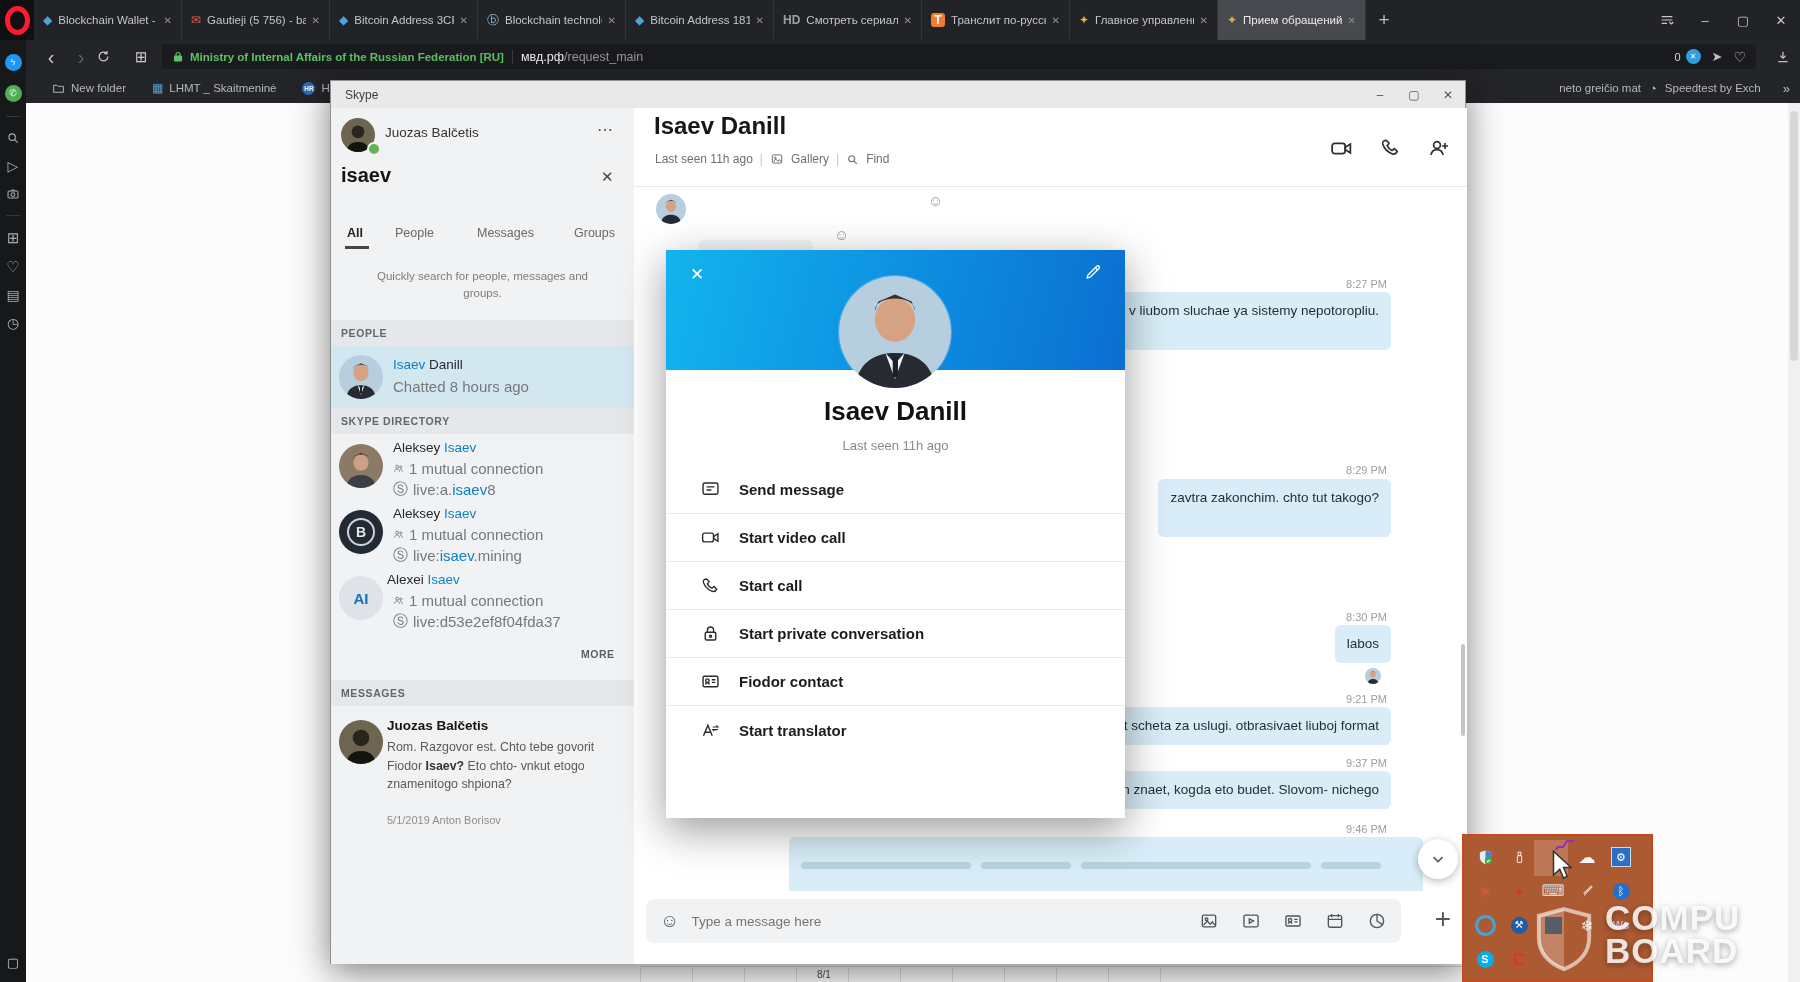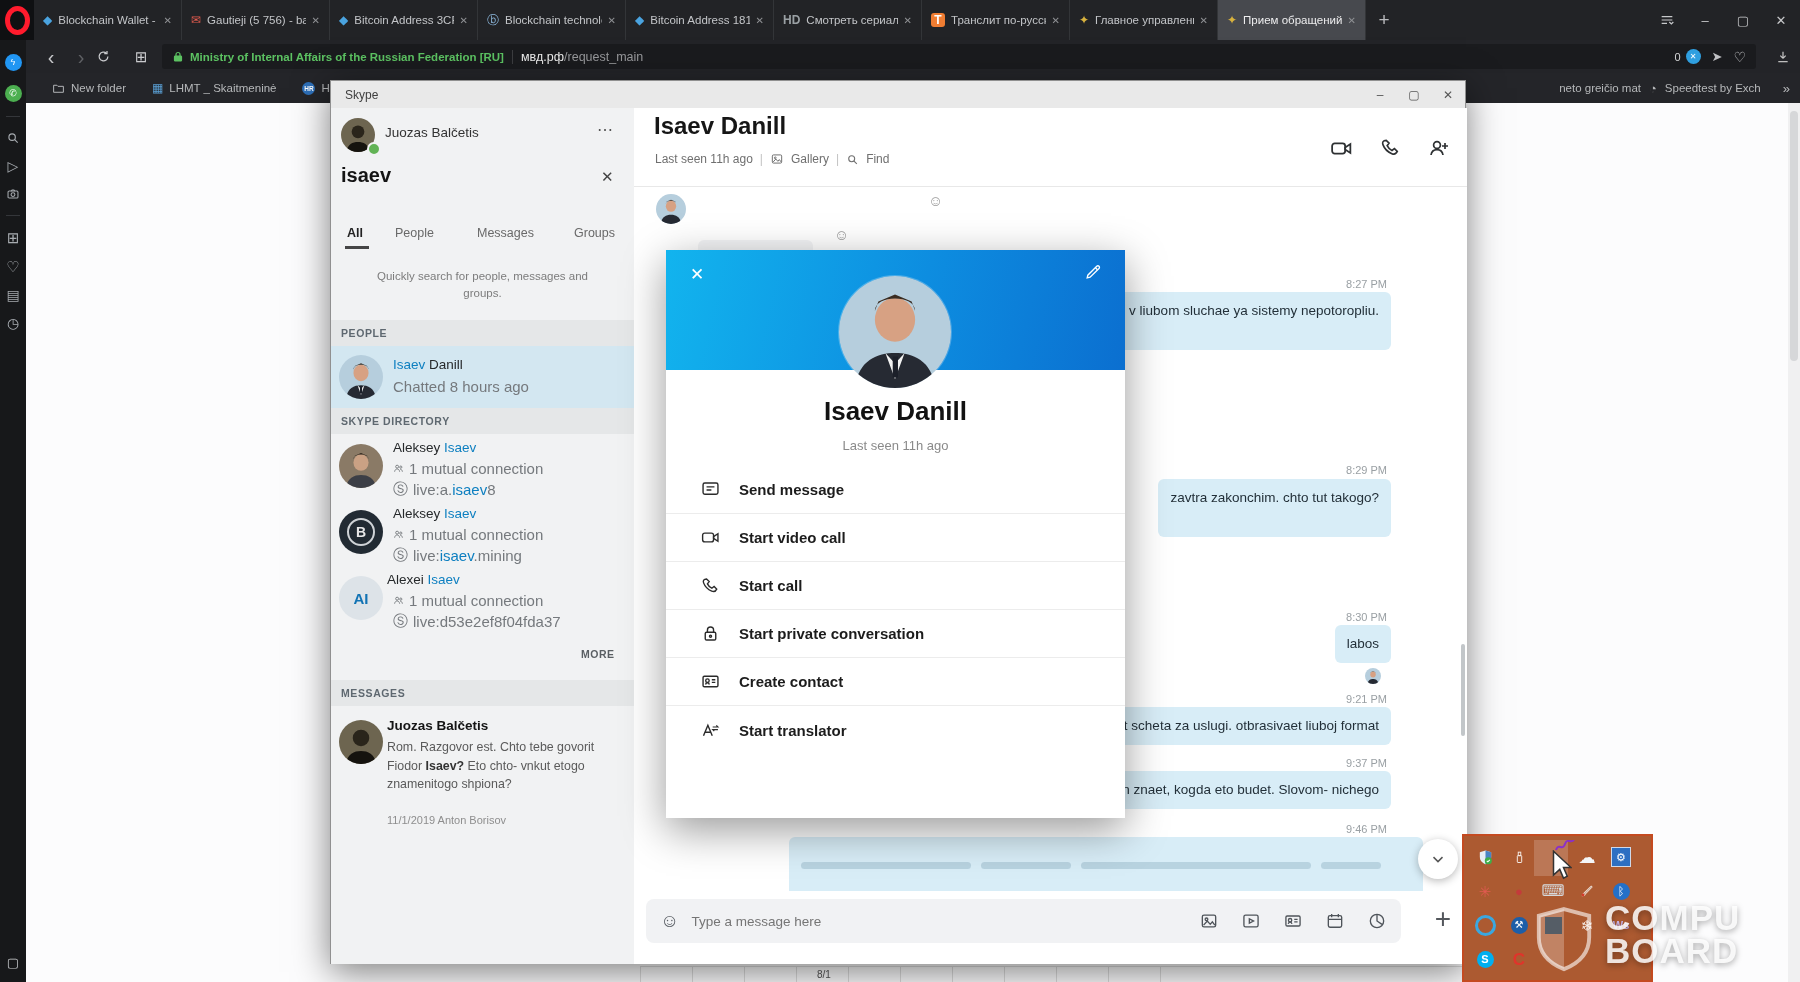--- a/index.html
+++ b/index.html
@@ -405,21 +405,21 @@
 
       <div class="avwrap" style="left:8px;top:612px;width:44px;height:44px">
         <svg viewBox="0 0 64 64" width="44" height="44">
             <rect width="64" height="64" fill="#6d6550"></rect>
             <circle cx="32" cy="26" r="12" fill="#2a251b"></circle>
             <path d="M10 64c2-15 12-19 22-19s20 4 22 19z" fill="#15130e"></path>
           </svg>
       </div>
       <div class="abs" style="left:56px;top:610px;font-size:13.5px;font-weight:bold;color:#141414">Juozas Balčetis</div>
       <div class="abs" style="left:56px;right:16px;top:630px;font-size:12.4px;color:#5a5a5a;line-height:1.5"><span>Rom. Razgovor est.  Chto tebe govorit Fiodor </span><span style="font-weight:bold;color:#333">Isaev?</span><span>  Eto chto- vnkut etogo znamenitogo shpiona?</span></div>
-      <div class="abs" style="left:56px;top:706px;font-size:11px;color:#8e8e8e">11/1/2019 Anton Borisov</div>
+      <div class="abs" style="left:56px;top:706px;font-size:11px;color:#8e8e8e">5/1/2019 Anton Borisov</div>
     </div>
 
     <div id="sk-chat">
       <div id="chat-title">Isaev Danill</div>
       <div id="chat-sub">
         <span>Last seen 11h ago</span>
         <span style="color:#c2c2c2">|</span>
         <svg width="14" height="14" viewBox="0 0 24 24" fill="none" stroke="#6f6f6f" stroke-width="1.7">
             <rect x="4" y="5" width="16" height="14" rx="2"></rect>
             <circle cx="9" cy="10" r="1.5"></circle>
@@ -594,21 +594,21 @@
             <circle cx="12" cy="15" r="1.2"></circle>
           </svg>
         <span class="mlabel">Start private conversation</span>
       </div>
       <div class="mrow">
         <svg width="21" height="21" viewBox="0 0 24 24" fill="none" stroke="currentColor" stroke-width="1.6">
             <rect x="3.5" y="6" width="17" height="12" rx="1.5"></rect>
             <circle cx="8.5" cy="11" r="2"></circle>
             <path d="M6.3 15.5c.4-1.4 1.2-2.1 2.2-2.1s1.8.7 2.2 2.1M13.5 10h4M13.5 13h4"></path>
           </svg>
-        <span class="mlabel">Create contact</span>
+        <span class="mlabel">Fiodor contact</span>
       </div>
       <div class="mrow">
         <svg width="21" height="21" viewBox="0 0 24 24" fill="none" stroke="currentColor" stroke-width="1.6">
             <path d="M4 18L9 6l5 12M5.7 14h6.6"></path>
             <path d="M14.5 8h6l-1.8-1.8M20.5 11h-6l1.8 1.8" stroke-width="1.3"></path>
           </svg>
         <span class="mlabel">Start translator</span>
       </div>
     </div>
   </section>

